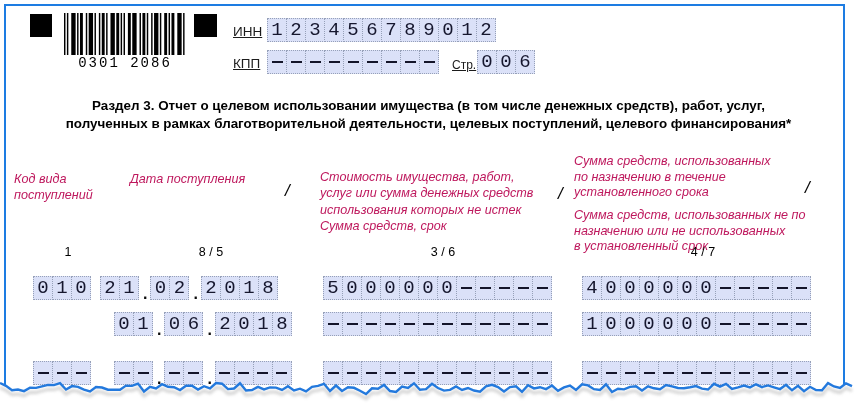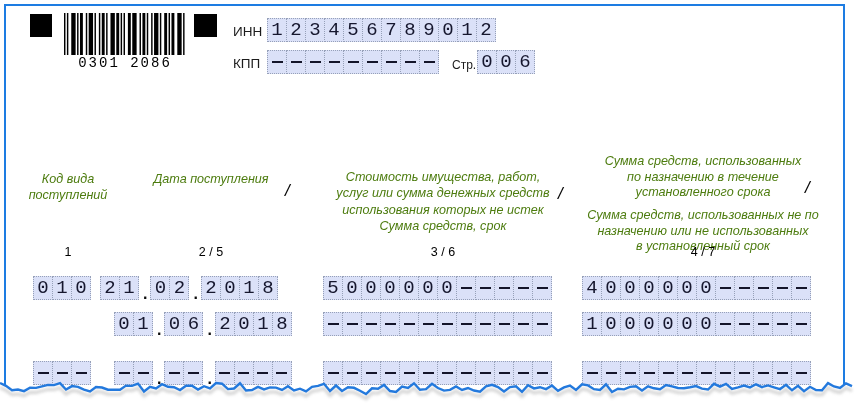--- a/index.html
+++ b/index.html
@@ -7,36 +7,36 @@
        font-family:"Liberation Sans",sans-serif;color:#000;}
   .page{position:absolute;inset:0;background:#fff;}
   .frame{position:absolute;left:4px;top:4px;width:837px;height:382px;
          border:2px solid #1d7ce2;border-bottom:none;}
   .regmark{position:absolute;width:22px;height:23px;background:#000;}
   .rm1{left:30px;top:14px;}
   .rm2{left:194px;top:14px;width:23px;}
   .barcode{position:absolute;left:64px;top:13px;width:122px;height:42px;}
   .barcode-num{position:absolute;left:58px;top:55px;width:134px;text-align:center;
                font-family:"Liberation Mono",monospace;font-size:14px;letter-spacing:2px;color:#000;}
-  .lbl{position:absolute;font-size:13.5px;color:#1c1c1c;}
+  .lbl{position:absolute;font-size:13.5px;color:#1c1c1c;text-decoration:underline;}
   .lbl-small{font-size:12px;}
   
   .cellfield{position:absolute;display:flex;align-items:flex-start;}
   .cell-group{display:flex;}
   .cell{box-sizing:border-box;width:20px;height:24px;background:#dbe1f8;
         border:1px dotted #96a0b8;display:flex;align-items:center;justify-content:center;
         font-family:"Liberation Mono",monospace;font-size:19px;color:#16172e;}
   .cell + .cell{margin-left:-1px;}
   .dash-mark{width:11px;height:2.5px;background:#14152a;}
   .date-dot{align-self:flex-end;font-weight:700;font-size:16px;line-height:10px;
             margin:0 3px 1px 4px;color:#0a0a0a;}
   .title{position:absolute;top:97px;left:0;width:100%;text-align:center;
          font-weight:700;font-size:13.4px;line-height:17.5px;color:#000;}
-  .hdr{position:absolute;text-align:center;font-style:italic;font-size:12.6px;
-       line-height:15.5px;color:#4d7c0f;}
+  .hdr{position:absolute;text-align:left;font-style:italic;font-size:12.6px;
+       line-height:15.5px;color:#be185d;}
   .slash{position:absolute;font-style:italic;font-size:17px;color:#000;}
   .colnum{position:absolute;text-align:center;font-size:12.5px;color:#000;}
   #torn-edge{position:absolute;left:0;top:374px;width:857px;height:34px;}
 </style>
 </head>
 <body>
 
 <div class="page">
   <div class="frame"></div>
 
@@ -127,20 +127,24 @@
 
   <div class="lbl lbl-small" style="left:452px;top:58px">Стр.</div>
   <div class="cellfield" style="left:477px;top:50px">
       <span class="cell-group">
         <span class="cell">0</span>
         <span class="cell">0</span>
         <span class="cell">6</span>
       </span>
     </div>
 
+  <div class="title">
+    <div>Раздел 3. Отчет о целевом использовании имущества (в том числе денежных средств), работ, услуг,</div>
+    <div>полученных в рамках благотворительной деятельности, целевых поступлений, целевого финансирования*</div>
+  </div>
 
   <div class="hdr" style="left:14px;top:172px;width:108px">
       <div>Код вида</div>
       <div>поступлений</div>
     </div>
 
   <div class="hdr" style="left:130px;top:172px;width:162px">
       <div>Дата поступления</div>
     </div>
   <span class="slash" style="left:285px;top:181px">/</span>
@@ -161,21 +165,21 @@
       <div>установленного срока</div>
     </div>
   <span class="slash" style="left:805px;top:178px">/</span>
   <div class="hdr" style="left:574px;top:208px;width:258px">
       <div>Сумма средств, использованных не по</div>
       <div>назначению или не использованных</div>
       <div>в установленный срок</div>
     </div>
 
   <div class="colnum" style="left:14px;top:245px;width:108px">1</div>
-  <div class="colnum" style="left:130px;top:245px;width:162px">2 / 5</div>
+  <div class="colnum" style="left:130px;top:245px;width:162px">8 / 5</div>
   <div class="colnum" style="left:320px;top:245px;width:246px">3 / 6</div>
   <div class="colnum" style="left:574px;top:245px;width:258px">4 / 7</div>
 
   <div class="cellfield" style="left:33px;top:276px">
       <span class="cell-group">
         <span class="cell">0</span>
         <span class="cell">1</span>
         <span class="cell">0</span>
       </span>
     </div>

